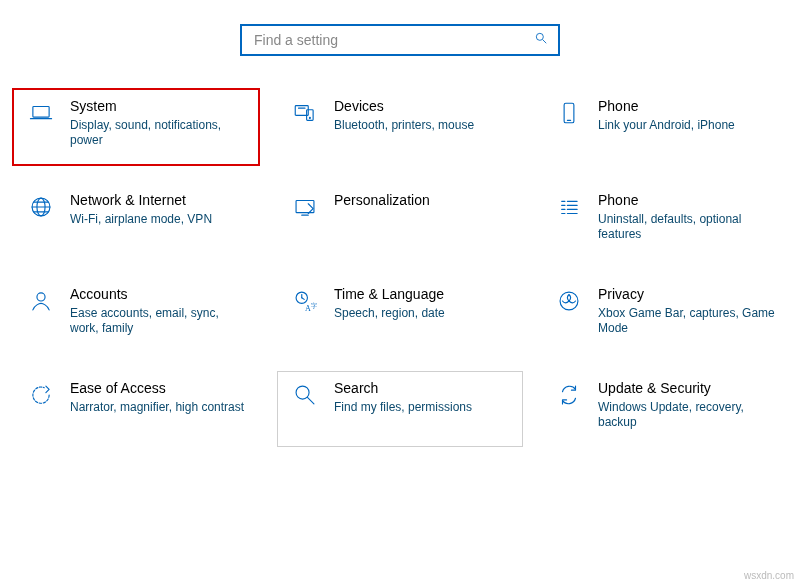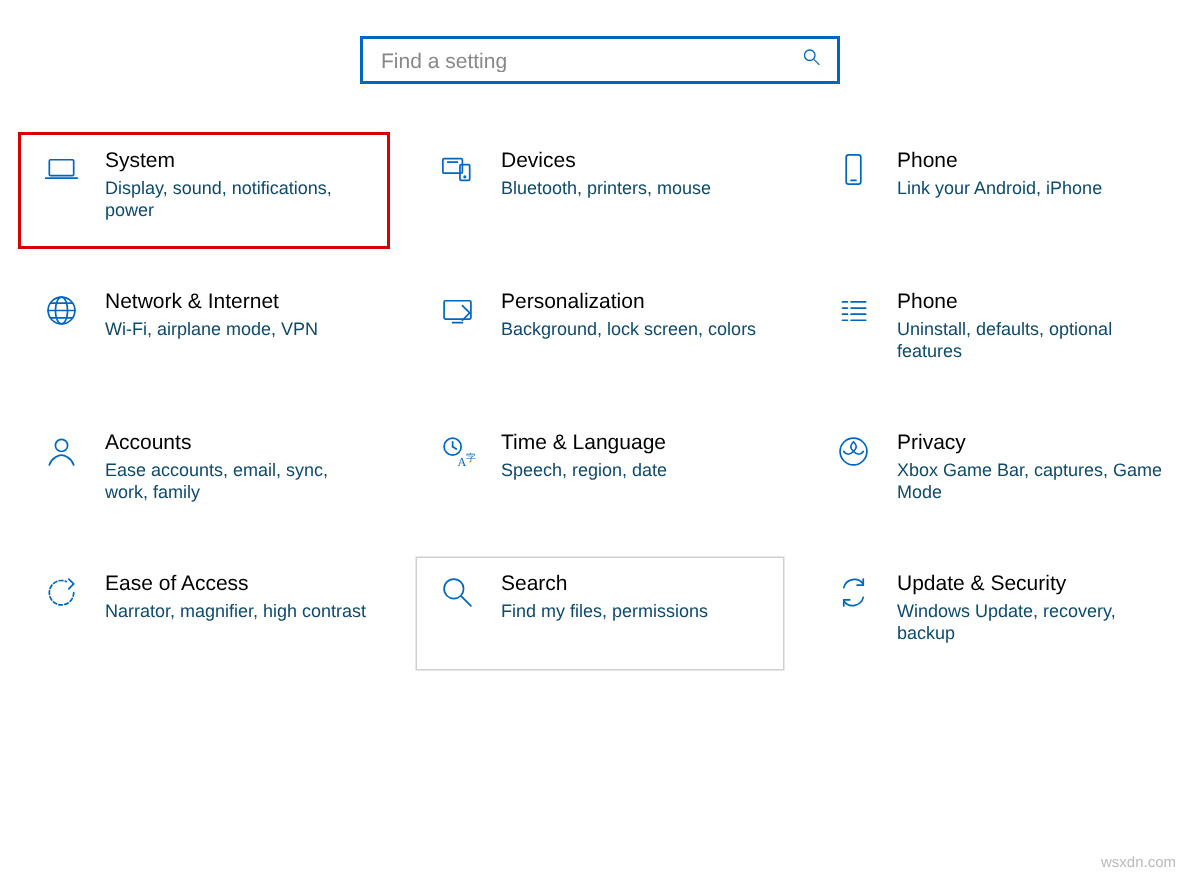--- a/index.html
+++ b/index.html
@@ -82,21 +82,21 @@
     font-size: 14px;
     color: #000;
   }
   .tile-desc {
     font-size: 12px;
     color: #0c4a6e;
     margin-top: 2px;
   }
   .watermark {
     position: absolute;
-    right: 16px;
+    right: 6px;
     bottom: 4px;
     font-size: 10px;
     color: #bbb;
     margin-top: 14px;
   }
 </style>
 </head>
 <body>
 
 <div class="search-wrap">
@@ -173,21 +173,20 @@
   <div class="tile">
     <span class="tile-icon">
       <svg viewBox="0 0 32 32">
           <rect x="5" y="8" width="22" height="15" rx="1"></rect>
           <path d="M20 12 L26 18 L20 24"></path>
           <line x1="12" y1="26" x2="20" y2="26"></line>
         </svg>
     </span>
     <div class="tile-text">
       <div class="tile-title">Personalization</div>
-      <div class="tile-desc">Background, lock screen, colors</div>
     </div>
   </div>
 
   <div class="tile">
     <span class="tile-icon">
       <svg viewBox="0 0 32 32">
         <line x1="7" y1="9" x2="11" y2="9"></line>
           <line x1="14" y1="9" x2="26" y2="9"></line>
         <line x1="7" y1="14" x2="11" y2="14"></line>
           <line x1="14" y1="14" x2="26" y2="14"></line>

